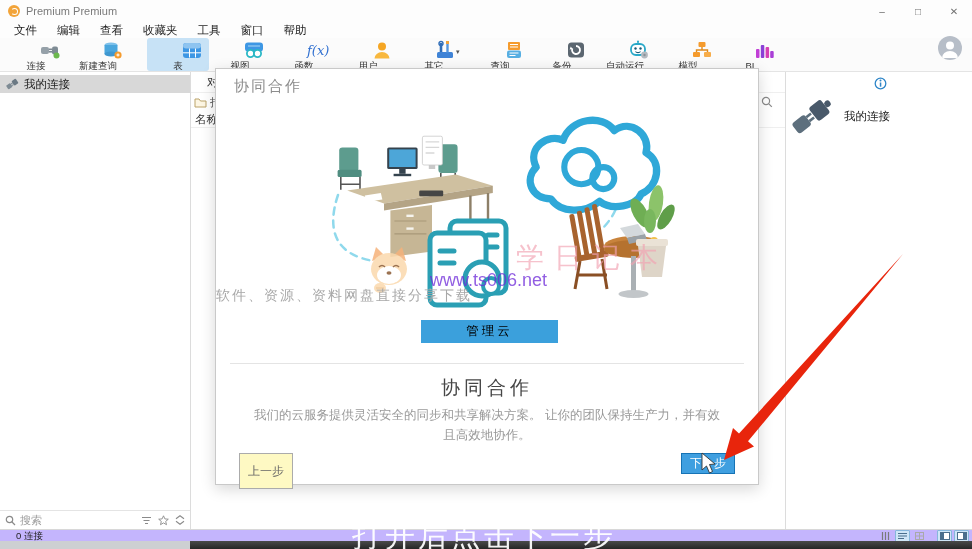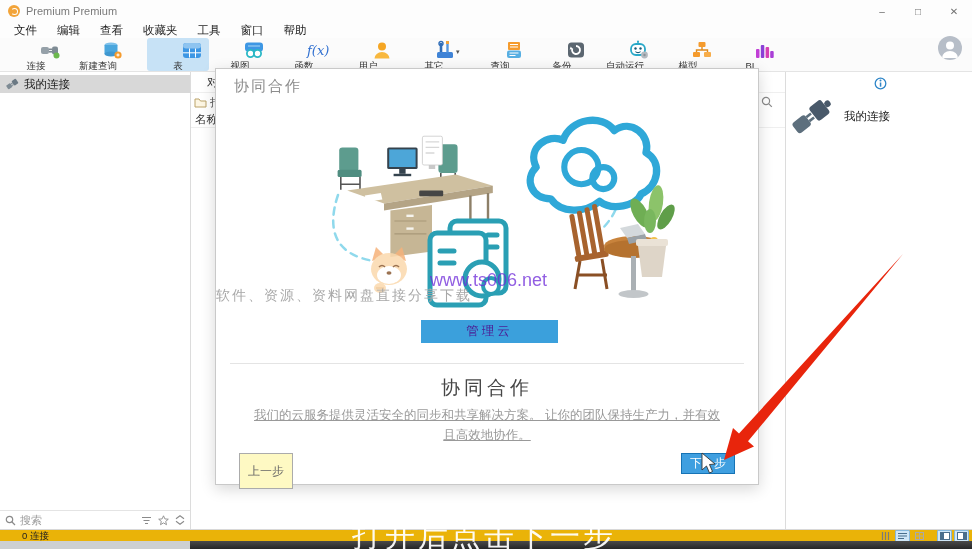--- a/index.html
+++ b/index.html
@@ -34,38 +34,38 @@
   .obj-tab{font-size:11.5px;color:#333;padding-left:16px;}
   .obj-toolbar{height:18px;display:flex;align-items:center;gap:3px;padding-left:3px;}
   .obj-open{font-size:11px;color:#555;}
   .obj-search{margin-left:auto;margin-right:12px;}
   .obj-header{height:16px;display:flex;align-items:center;border-bottom:1px solid #efefef;font-size:11.5px;color:#333;padding-left:4px;}
   .right-panel{position:absolute;right:0;top:72px;width:186px;bottom:20px;background:#fff;border-left:1px solid #dcdcdc;}
   .info-ic{position:absolute;left:88px;top:5px;}
   .rp-conn{position:absolute;left:3px;top:20px;display:flex;align-items:center;gap:7px;}
   .rp-label{font-size:11.5px;color:#222;}
   
-  .status-bar{position:absolute;left:0;right:0;top:529px;height:12px;background:#eab308;border-top:1px solid #d8d8d8;display:flex;align-items:center;padding-left:22px;font-size:9.5px;color:#222;}
+  .status-bar{position:absolute;left:0;right:0;top:529px;height:12px;background:#c4b5fd;border-top:1px solid #d8d8d8;display:flex;align-items:center;padding-left:16px;font-size:9.5px;color:#222;}
   .view-icons{margin-left:auto;display:flex;align-items:center;gap:2px;margin-right:3px;}
   .vicon{width:13px;height:10px;display:flex;align-items:center;justify-content:center;border:1px solid transparent;border-radius:1px;}
   .vicon.sel{background:#cfe6f7;border-color:#86b7dc;}
   .light-strip{position:absolute;top:541px;left:0;width:190px;height:8px;background:#cdd0d2;}
   .dark-strip{position:absolute;top:541px;left:190px;right:0;height:8px;background:linear-gradient(#4a4a4a,#262626);}
   
   .dialog{position:absolute;left:215px;top:68px;width:542px;height:415px;background:#fff;border:1px solid #c9c9c9;box-shadow:0 4px 14px rgba(0,0,0,.16);z-index:10;}
   .dlg-header{position:absolute;left:18px;top:8px;font-size:15px;color:#8d8d8d;letter-spacing:2px;}
   .illus{position:absolute;left:118px;top:40px;overflow:visible;}
   .wm-fox{position:absolute;left:150px;top:176px;opacity:.85;z-index:5;}
   .wm-pink{position:absolute;left:300px;top:170px;font-size:28px;color:#f2a2b2;opacity:.65;letter-spacing:10px;z-index:5;white-space:nowrap;}
   .wm-site{position:absolute;left:214px;top:201px;font-size:18px;color:#6d28d9;opacity:.75;z-index:5;white-space:nowrap;}
   .wm-gray{position:absolute;left:0;right:0;top:218px;text-align:left;font-size:14px;color:#a8a8a8;letter-spacing:2px;z-index:5;}
-  .manage-btn{position:absolute;left:205px;top:251px;width:137px;height:23px;background:#3ba0dc;color:#4c1d95;font-size:12.5px;display:flex;align-items:center;justify-content:center;letter-spacing:3px;z-index:6;font-family:Liberation Mono, monospace;}
+  .manage-btn{position:absolute;left:205px;top:251px;width:137px;height:23px;background:#3ba0dc;color:#000000;font-size:12.5px;display:flex;align-items:center;justify-content:center;letter-spacing:3px;z-index:6;font-family:Liberation Mono, monospace;}
   .dlg-sep{position:absolute;left:14px;right:14px;top:294px;border-top:1px solid #e4e4e4;}
   .dlg-title{position:absolute;left:0;right:0;top:306px;text-align:center;font-size:19px;color:#464646;letter-spacing:4px;}
-  .dlg-desc{position:absolute;left:33px;right:33px;top:337px;text-align:center;font-size:12.5px;color:#999;line-height:1.58;text-decoration:underline;}
+  .dlg-desc{position:absolute;left:33px;right:33px;top:337px;text-align:center;font-size:12.5px;color:#999;line-height:1.58;}
   .back-btn{position:absolute;left:23px;top:384px;width:54px;height:36px;background:#fef9c3;border:1px solid #ababab;color:#666;font-size:12px;display:flex;align-items:center;justify-content:center;box-sizing:border-box;}
   .next-btn{position:absolute;left:465px;top:384px;width:54px;height:21px;background:#3f9fe0;border:1px solid #1673b5;color:#fff;font-size:12px;display:flex;align-items:center;justify-content:center;box-sizing:border-box;}
   
   .ghost-text{position:absolute;left:352px;top:516px;font-size:30px;letter-spacing:3px;color:rgba(255,255,255,.94);z-index:40;white-space:nowrap;}
   .arrow-layer{position:absolute;left:0;top:0;width:972px;height:549px;z-index:50;pointer-events:none;}
   .fxtxt{font-family:"DejaVu Serif",serif;font-style:italic;font-size:13px;fill:#2f6fd0;}
 </style>
 </head>
 <body>
 
@@ -383,20 +383,21 @@
   <svg class="wm-fox" width="46" height="50" opacity="0.8">
     <polygon points="6,16 10,2 20,12" fill="#f6b27a"></polygon>
     <polygon points="40,16 36,2 26,12" fill="#f6b27a"></polygon>
     <ellipse cx="23" cy="24" rx="18" ry="16" fill="#fbd9ad"></ellipse>
     <ellipse cx="23" cy="30" rx="12" ry="9" fill="#fff"></ellipse>
     <path d="M13,22 q3,-3 6,0 M27,22 q3,-3 6,0" stroke="#8a5a33" stroke-width="1.6" fill="none"></path>
     <ellipse cx="23" cy="28" rx="2.5" ry="1.8" fill="#8a5a33"></ellipse>
     <ellipse cx="14" cy="43" rx="6" ry="5" fill="#fbd9ad"></ellipse>
     <path d="M10,43 h8" stroke="#e8b984" stroke-width="1"></path>
   </svg>
+  <div class="wm-pink">学日记本</div>
   <div class="wm-site">www.ts006.net</div>
   <div class="wm-gray">软件、资源、资料网盘直接分享下载</div>
 
   <div class="manage-btn">管理云</div>
   <div class="dlg-sep"></div>
   <div class="dlg-title">协同合作</div>
   <div class="dlg-desc">我们的云服务提供灵活安全的同步和共享解决方案。 让你的团队保持生产力，并有效且高效地协作。</div>
   <div class="back-btn">上一步</div>
   <div class="next-btn">下一步</div>
 </div>

